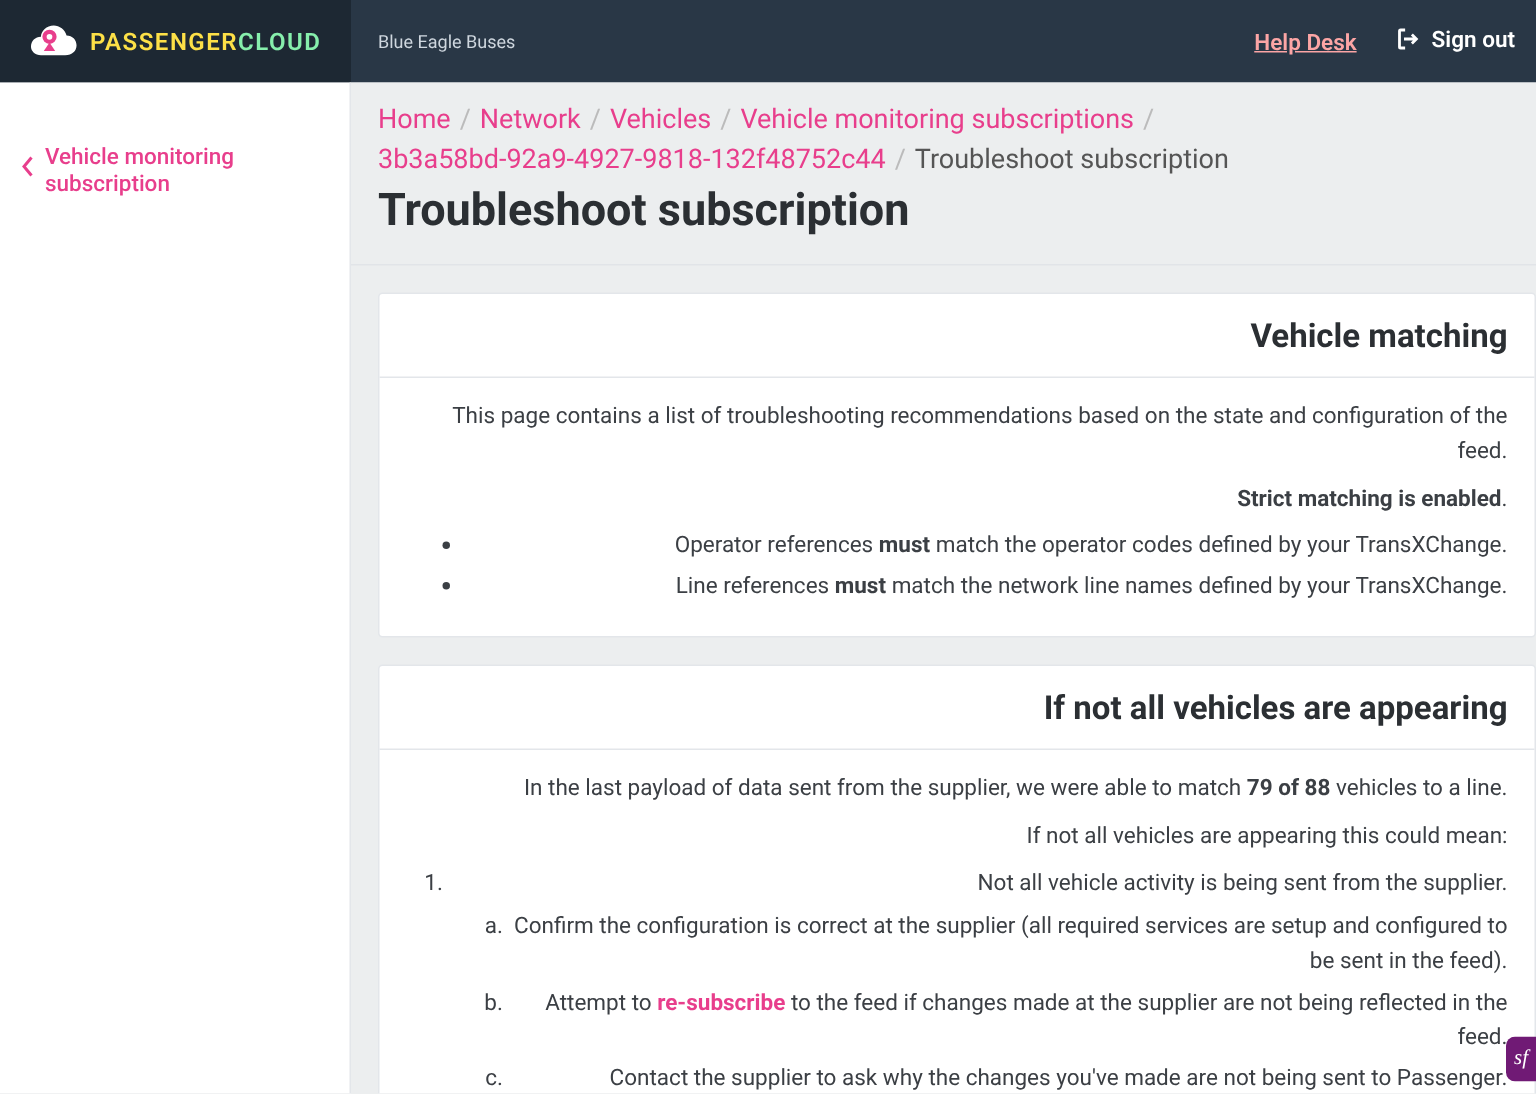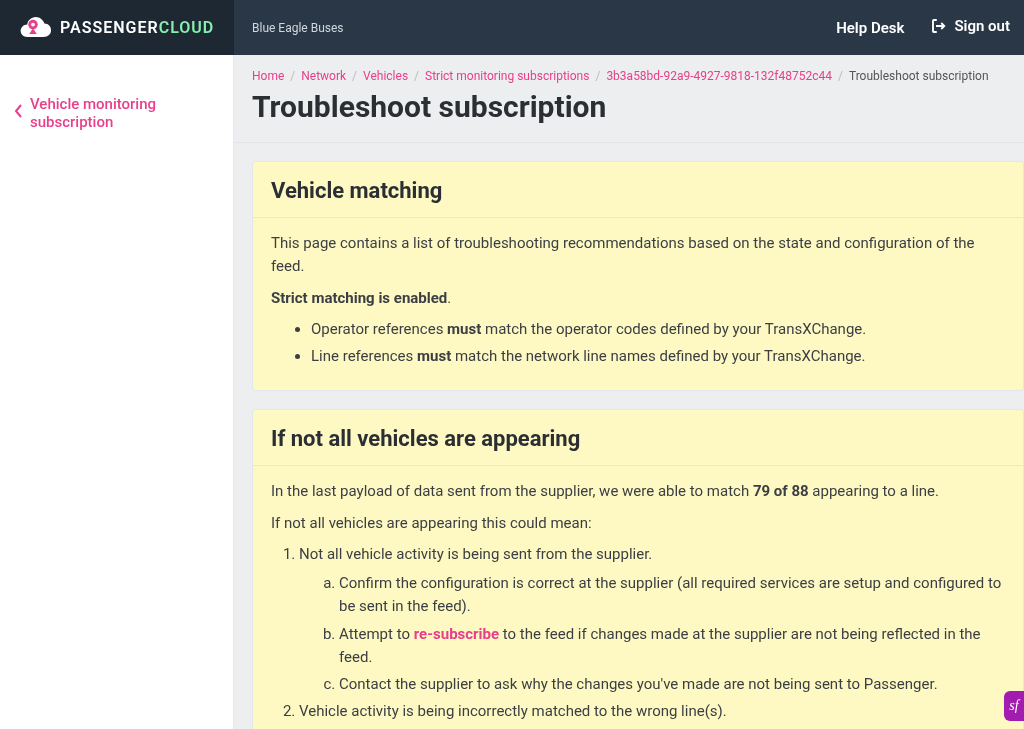--- a/index.html
+++ b/index.html
@@ -30,35 +30,35 @@
     font-weight: 600;
     letter-spacing: 1px;
     font-size: 16px;
   }
   .brand .cloud {
     width: 38px;
     height: 24px;
     position: relative;
     margin-right: 8px;
   }
-  .brand .p1 { color: #ffffff; }
+  .brand .p1 { color: #fde047; }
   .brand .p2 { color: #86efac; }
   .org {
     padding: 0 18px;
     color: #cfd7df;
     font-size: 12px;
   }
   .navspacer { flex: 1; }
   .navlink {
     padding: 0 16px;
     color: #e8ecef;
     font-size: 15px;
     white-space: nowrap;
   }
-  .navlink.bold { font-weight: 600; color: #ffffff; }
+  .navlink.bold { font-weight: 600; color: #fca5a5; text-decoration: underline; }
   .signout {
     display: flex;
     align-items: flex-start;
     padding: 0 14px 0 10px;
     font-weight: 600;
     color: #fff;
     gap: 6px;
   }
   .signout svg { width: 18px; height: 18px; }
 
@@ -84,41 +84,42 @@
   .main {
     flex: 1;
     background: #eceeef;
     overflow: hidden;
   }
   .pagehead {
     padding: 14px 18px 18px 18px;
     border-bottom: 1px solid #e1e4e8;
   }
   .crumbs {
-    font-size: 12px;
+    font-size: 18px;
     color: #888;
     margin-bottom: 6px;
     display: flex;
     flex-wrap: wrap;
     gap: 6px;
   }
   .crumbs a { color: #e83e8c; text-decoration: none; }
   .crumbs .sep { color: #bbb; }
   .crumbs .current { color: #555; }
   h1.title {
     font-size: 30px;
     font-weight: 700;
     color: #2b2f33;
   }
 
   .card {
-    background: #fef9c3;
+    background: #ffffff;
     margin: 18px 0 0 18px;
     border: 1px solid #e3e6ea;
     border-radius: 3px;
+    text-align: right;
   }
   .card h2 {
     font-size: 22px;
     font-weight: 700;
     color: #2b2f33;
     padding: 16px 18px 14px 18px;
     border-bottom: 1px solid #e3e6ea;
   }
   .card .body {
     padding: 14px 18px 18px 18px;
@@ -135,21 +136,21 @@
   .body ol.alpha { margin-left: 40px; }
   .body ol.alpha > li { list-style: lower-alpha; }
   .plink { color: #e83e8c; text-decoration: none; cursor: pointer; font-weight: bold; }
 
   .floatbadge {
     position: fixed;
     bottom: 8px;
     right: 0;
     width: 20px;
     height: 30px;
-    background: #a21caf;
+    background: #701a75;
     border-top-left-radius: 6px;
     border-bottom-left-radius: 6px;
     color: #fff;
     display: flex;
     align-items: center;
     justify-content: center;
     font-style: italic;
     font-family: Georgia, serif;
     font-size: 14px;
   }
@@ -197,21 +198,21 @@
 
   <div class="main">
     <div class="pagehead">
       <div class="crumbs">
         <a>Home</a>
           <span class="sep">/</span>
         <a>Network</a>
           <span class="sep">/</span>
         <a>Vehicles</a>
           <span class="sep">/</span>
-        <a>Strict monitoring subscriptions</a>
+        <a>Vehicle monitoring subscriptions</a>
           <span class="sep">/</span>
         <a>3b3a58bd-92a9-4927-9818-132f48752c44</a>
           <span class="sep">/</span>
         <span class="current">Troubleshoot subscription</span>
       </div>
       <h1 class="title">Troubleshoot subscription</h1>
     </div>
 
     <div class="card">
       <h2>Vehicle matching</h2>
@@ -226,21 +227,21 @@
             <span>Line references </span><strong>must</strong><span> match the network line names defined by your TransXChange.</span>
           </li>
         </ul>
       </div>
     </div>
 
     <div class="card">
       <h2>If not all vehicles are appearing</h2>
       <div class="body">
         <p>
-          <span>In the last payload of data sent from the supplier, we were able to match </span><strong>79 of 88</strong><span> appearing to a line.</span>
+          <span>In the last payload of data sent from the supplier, we were able to match </span><strong>79 of 88</strong><span> vehicles to a line.</span>
         </p>
         <p>If not all vehicles are appearing this could mean:</p>
         <ol>
           <li>
             <span>Not all vehicle activity is being sent from the supplier.</span>
             <ol class="alpha">
               <li>Confirm the configuration is correct at the supplier (all required services are setup and configured to be sent in the feed).</li>
               <li>
                 <span>Attempt to </span><a class="plink">re-subscribe</a><span> to the feed if changes made at the supplier are not being reflected in the feed.</span>
               </li>

